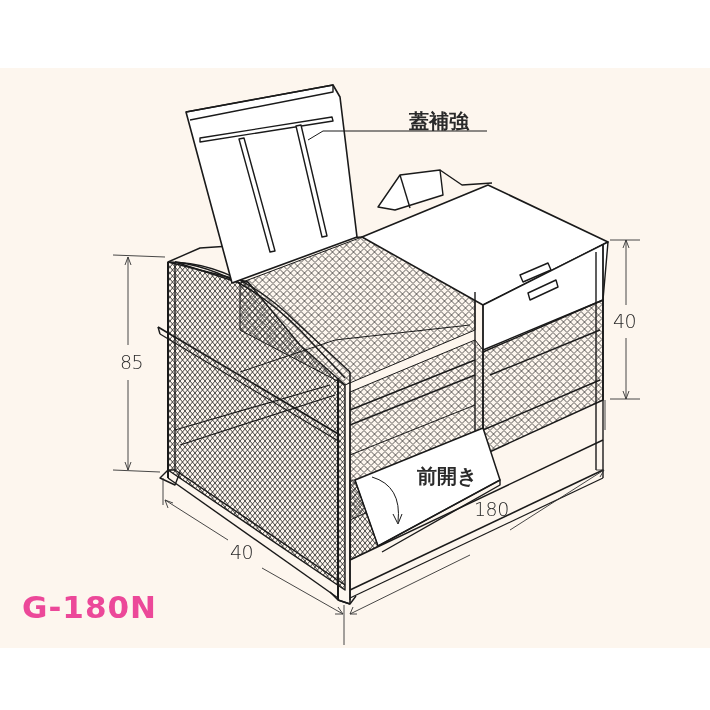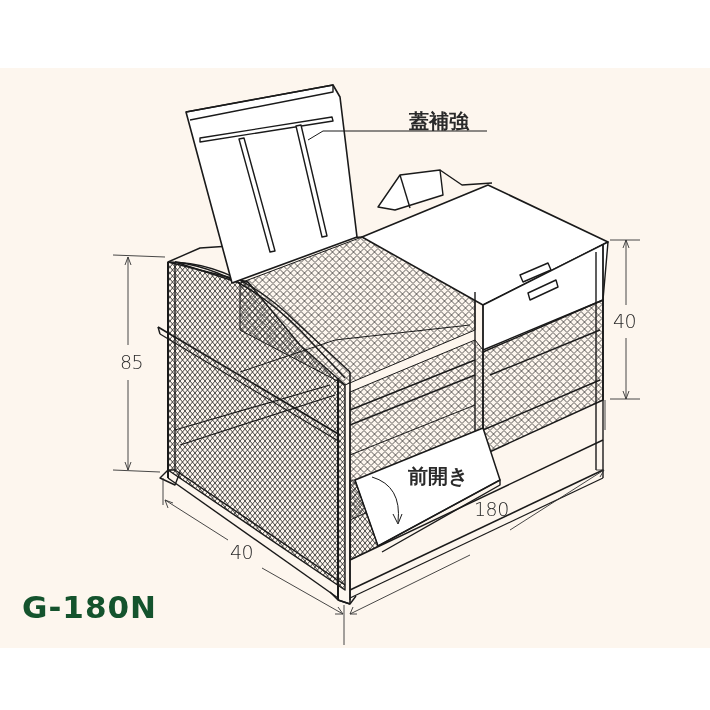--- a/index.html
+++ b/index.html
@@ -139,15 +139,15 @@
     <path d="M605 400 L605 430"></path>
   </g>
 </svg>
 
 <div class="dim-label" style="left:120px; top:351px;">85</div>
 <div class="dim-label" style="left:613px; top:310px;">40</div>
 <div class="dim-label" style="left:230px; top:541px;">40</div>
 <div class="dim-label" style="left:474px; top:498px;text-align:center;">180</div>
 
 <div class="callout" style="left:409px; top:108px;">蓋補強</div>
-<div class="callout" style="left:408px; top:463px;text-align:right;">前開き</div>
+<div class="callout" style="left:417px; top:463px;text-align:right;">前開き</div>
 
-<div class="model" style="color: #14532d;">G-180N</div>
+<div class="model" style="color: #ec4899;">G-180N</div>
 
 </body></html>

